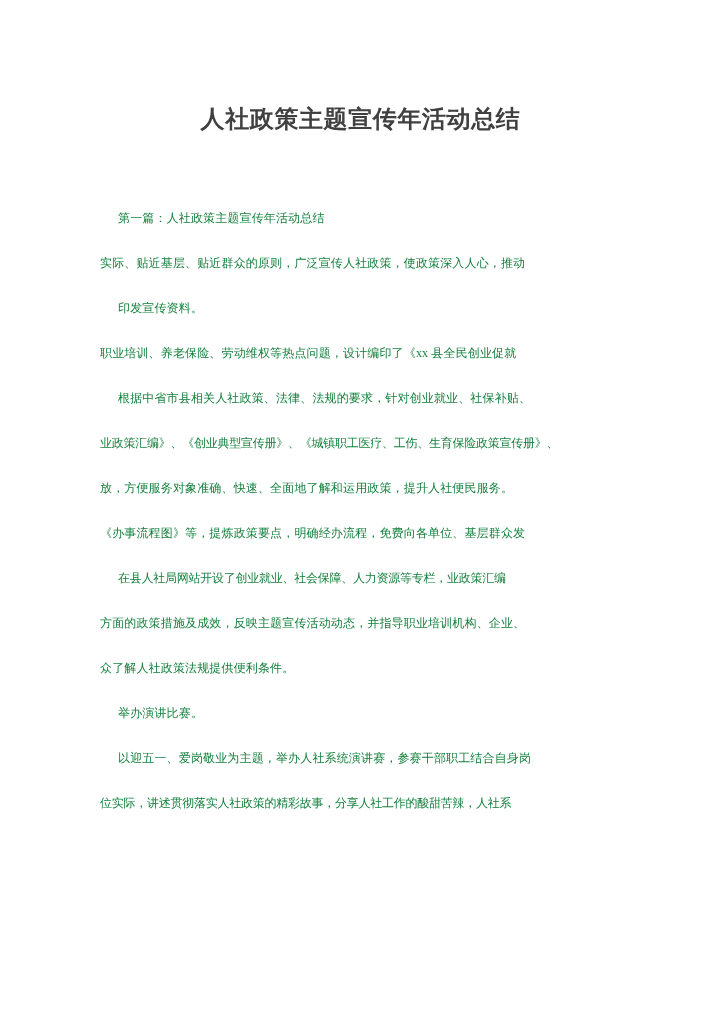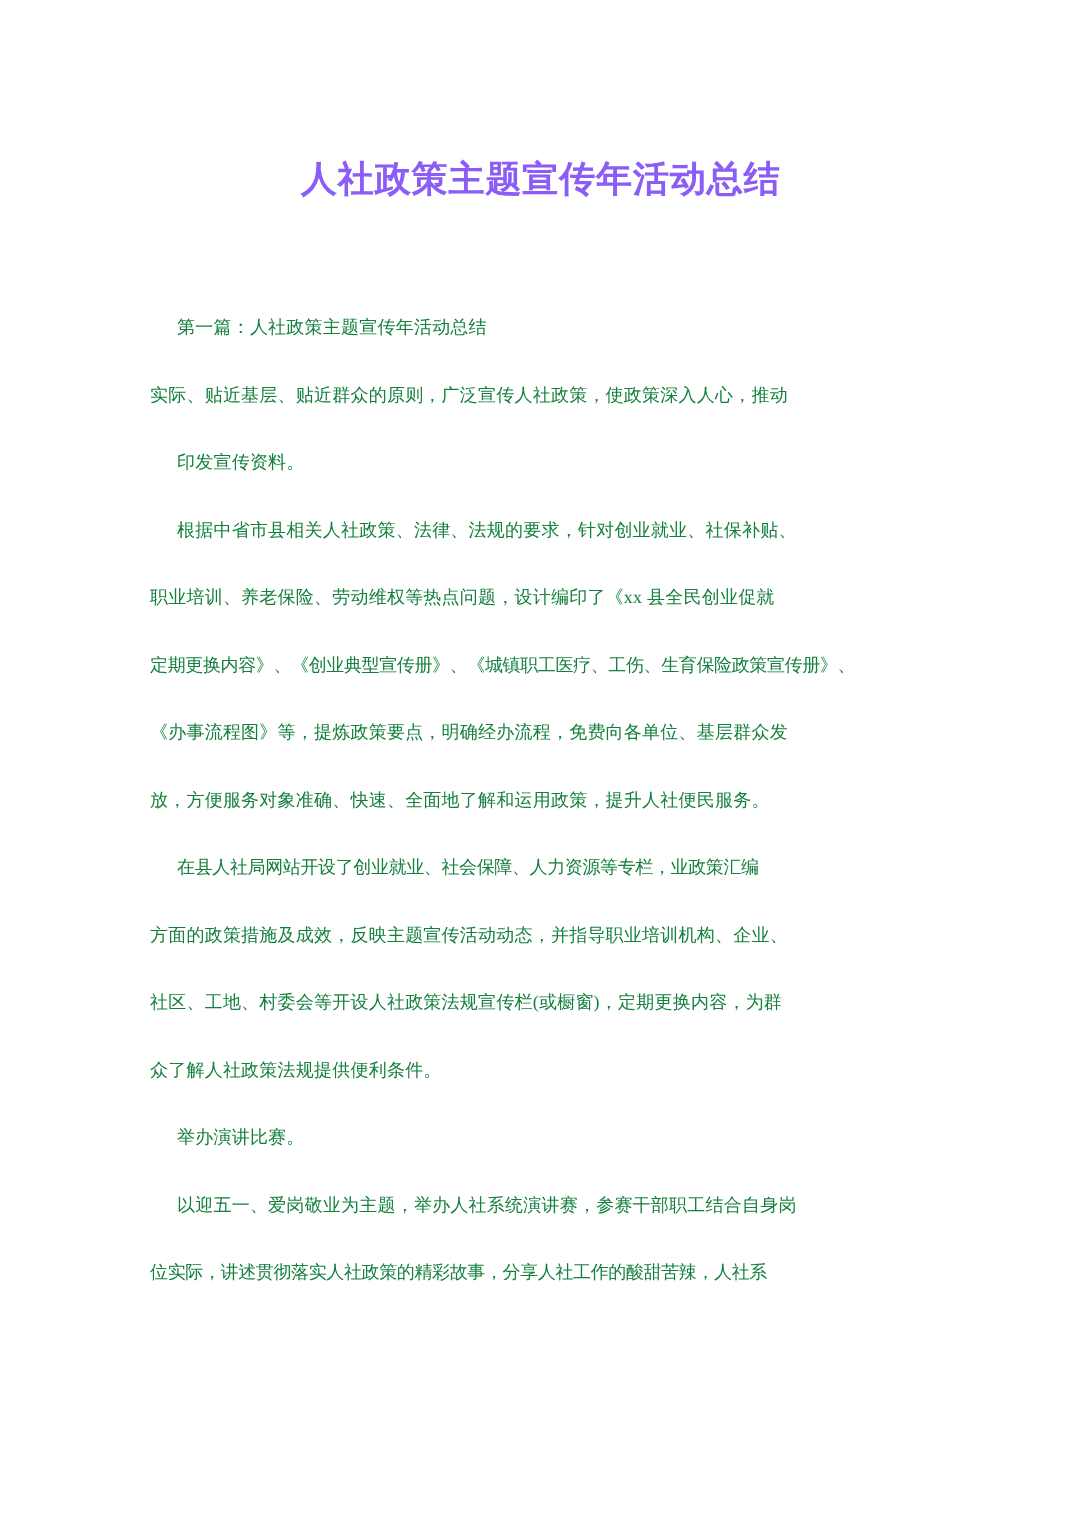--- a/index.html
+++ b/index.html
@@ -25,21 +25,21 @@
   .doc-title {
     position: absolute;
     top: 86px;
     left: 0;
     width: 721px;
     text-align: center;
     font-family: "DejaVu Sans", "Liberation Sans", sans-serif;
     font-size: 24px;
     font-weight: bold;
     letter-spacing: 0.6px;
-    color: #8b5cf6;
+    color: #404040;
     line-height: 34px;
     white-space: nowrap;
   }
   .body-block {
     position: absolute;
     top: 196px;
     left: 100px;
     width: 526px;
   }
   .line {
@@ -61,27 +61,26 @@
 <body>
 
 <div class="page">
 
   <h1 class="doc-title">人社政策主题宣传年活动总结</h1>
 
   <div class="body-block">
       <div class="line indent">第一篇：人社政策主题宣传年活动总结</div>
       <div class="line">实际、贴近基层、贴近群众的原则，广泛宣传人社政策，使政策深入人心，推动</div>
       <div class="line indent">印发宣传资料。</div>
+      <div class="line">职业培训、养老保险、劳动维权等热点问题，设计编印了《xx 县全民创业促就</div>
       <div class="line indent">根据中省市县相关人社政策、法律、法规的要求，针对创业就业、社保补贴、</div>
-      <div class="line">职业培训、养老保险、劳动维权等热点问题，设计编印了《xx 县全民创业促就</div>
-      <div class="line tight">定期更换内容》、《创业典型宣传册》、《城镇职工医疗、工伤、生育保险政策宣传册》、</div>
+      <div class="line tight">业政策汇编》、《创业典型宣传册》、《城镇职工医疗、工伤、生育保险政策宣传册》、</div>
+      <div class="line">放，方便服务对象准确、快速、全面地了解和运用政策，提升人社便民服务。</div>
       <div class="line">《办事流程图》等，提炼政策要点，明确经办流程，免费向各单位、基层群众发</div>
-      <div class="line">放，方便服务对象准确、快速、全面地了解和运用政策，提升人社便民服务。</div>
       <div class="line indent tight">在县人社局网站开设了创业就业、社会保障、人力资源等专栏，业政策汇编</div>
       <div class="line">方面的政策措施及成效，反映主题宣传活动动态，并指导职业培训机构、企业、</div>
-      <div class="line">社区、工地、村委会等开设人社政策法规宣传栏(或橱窗)，定期更换内容，为群</div>
       <div class="line">众了解人社政策法规提供便利条件。</div>
       <div class="line indent">举办演讲比赛。</div>
       <div class="line indent">以迎五一、爱岗敬业为主题，举办人社系统演讲赛，参赛干部职工结合自身岗</div>
       <div class="line tight">位实际，讲述贯彻落实人社政策的精彩故事，分享人社工作的酸甜苦辣，人社系</div>
     </div>
 
 </div>
 
 </body></html>

